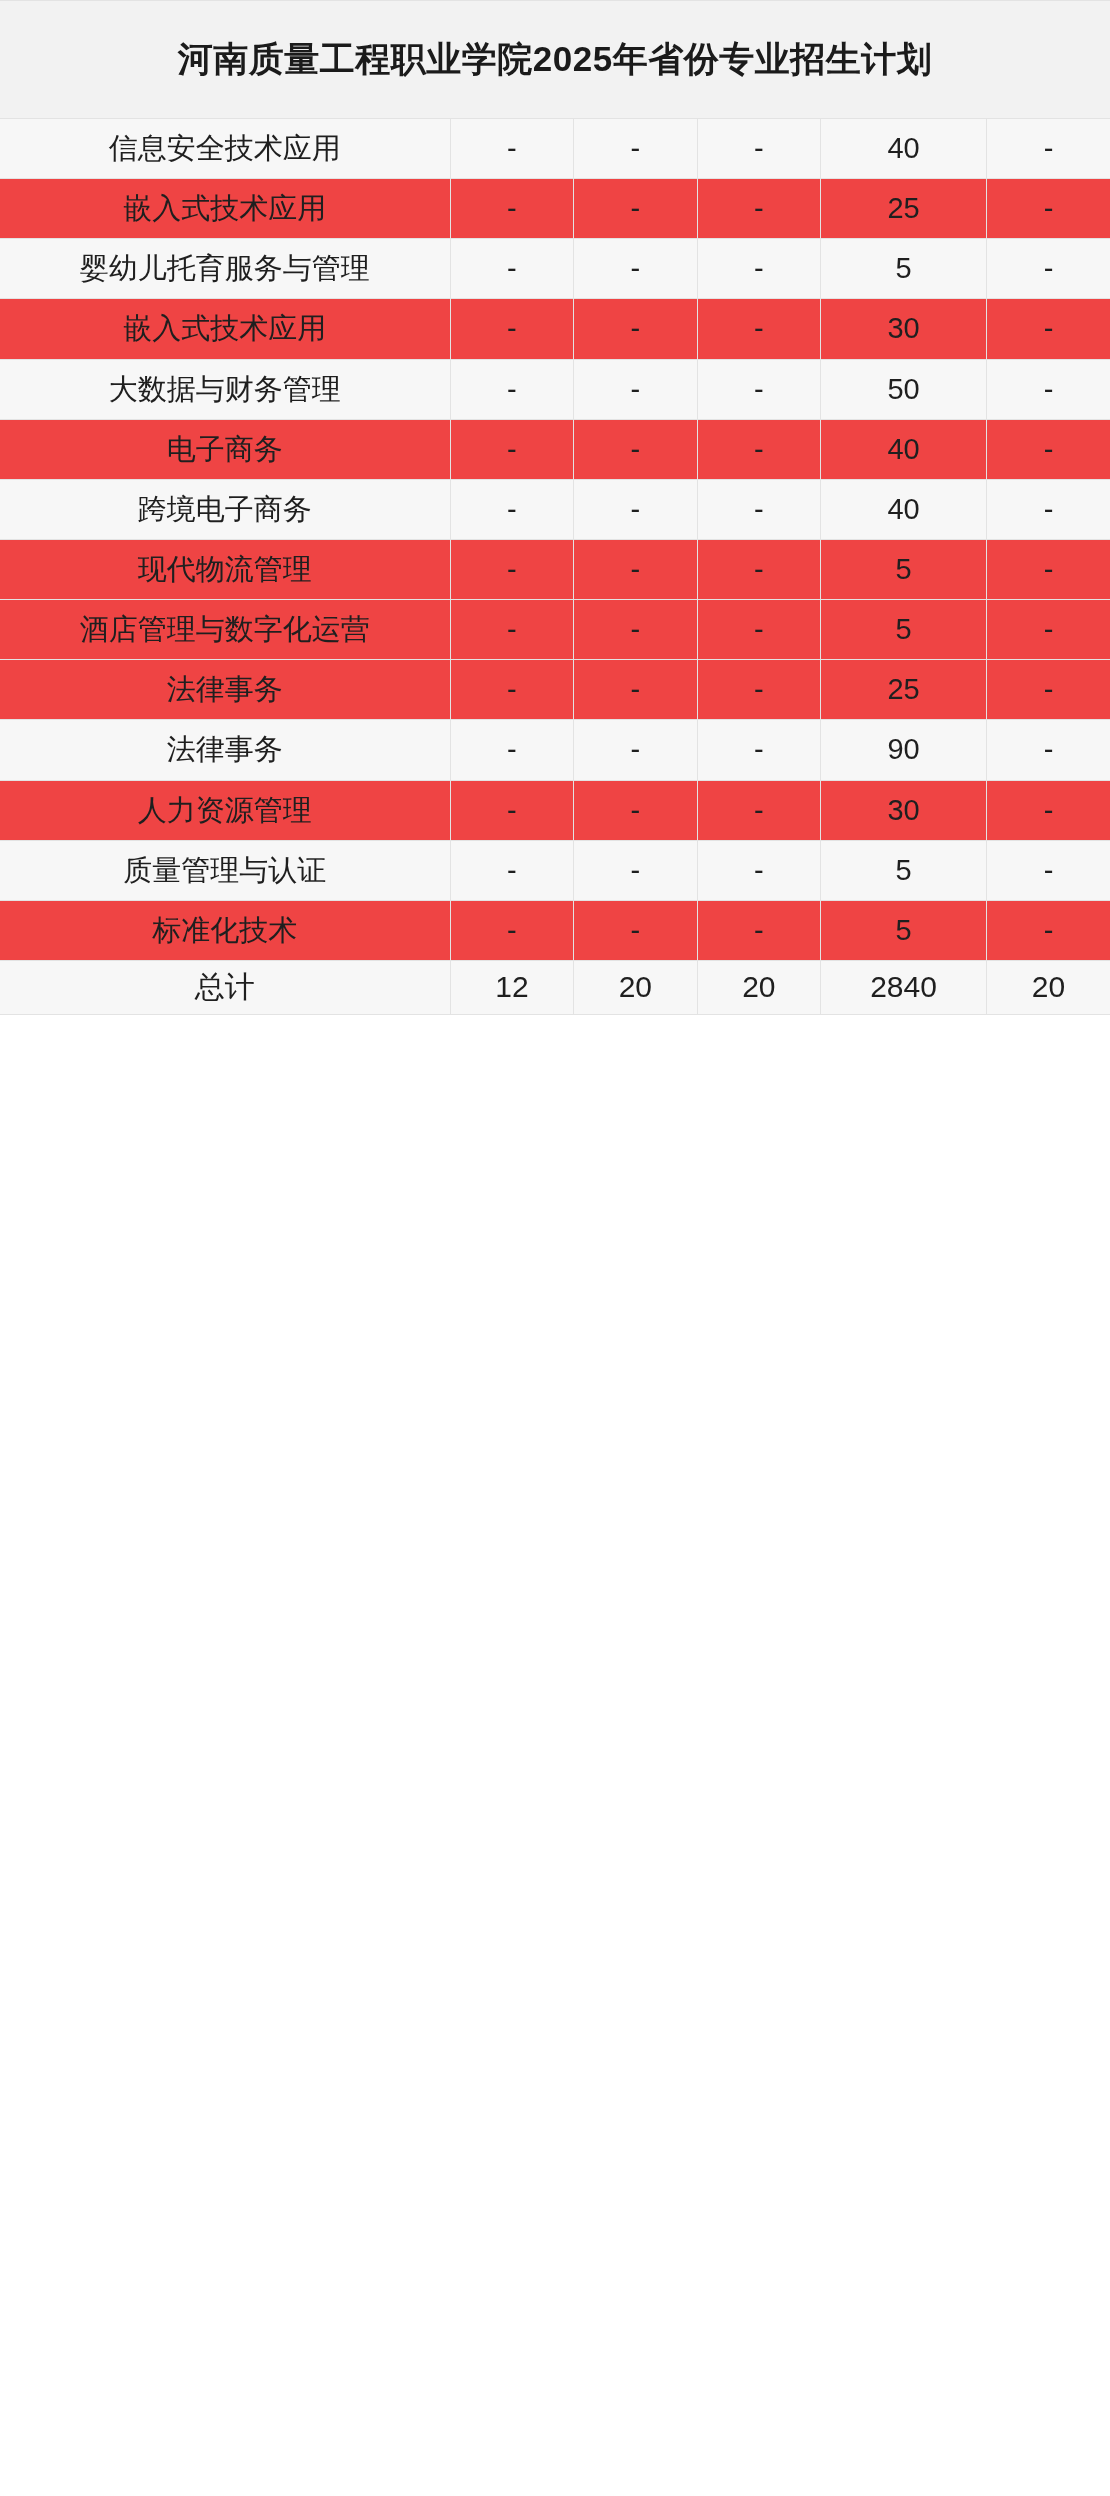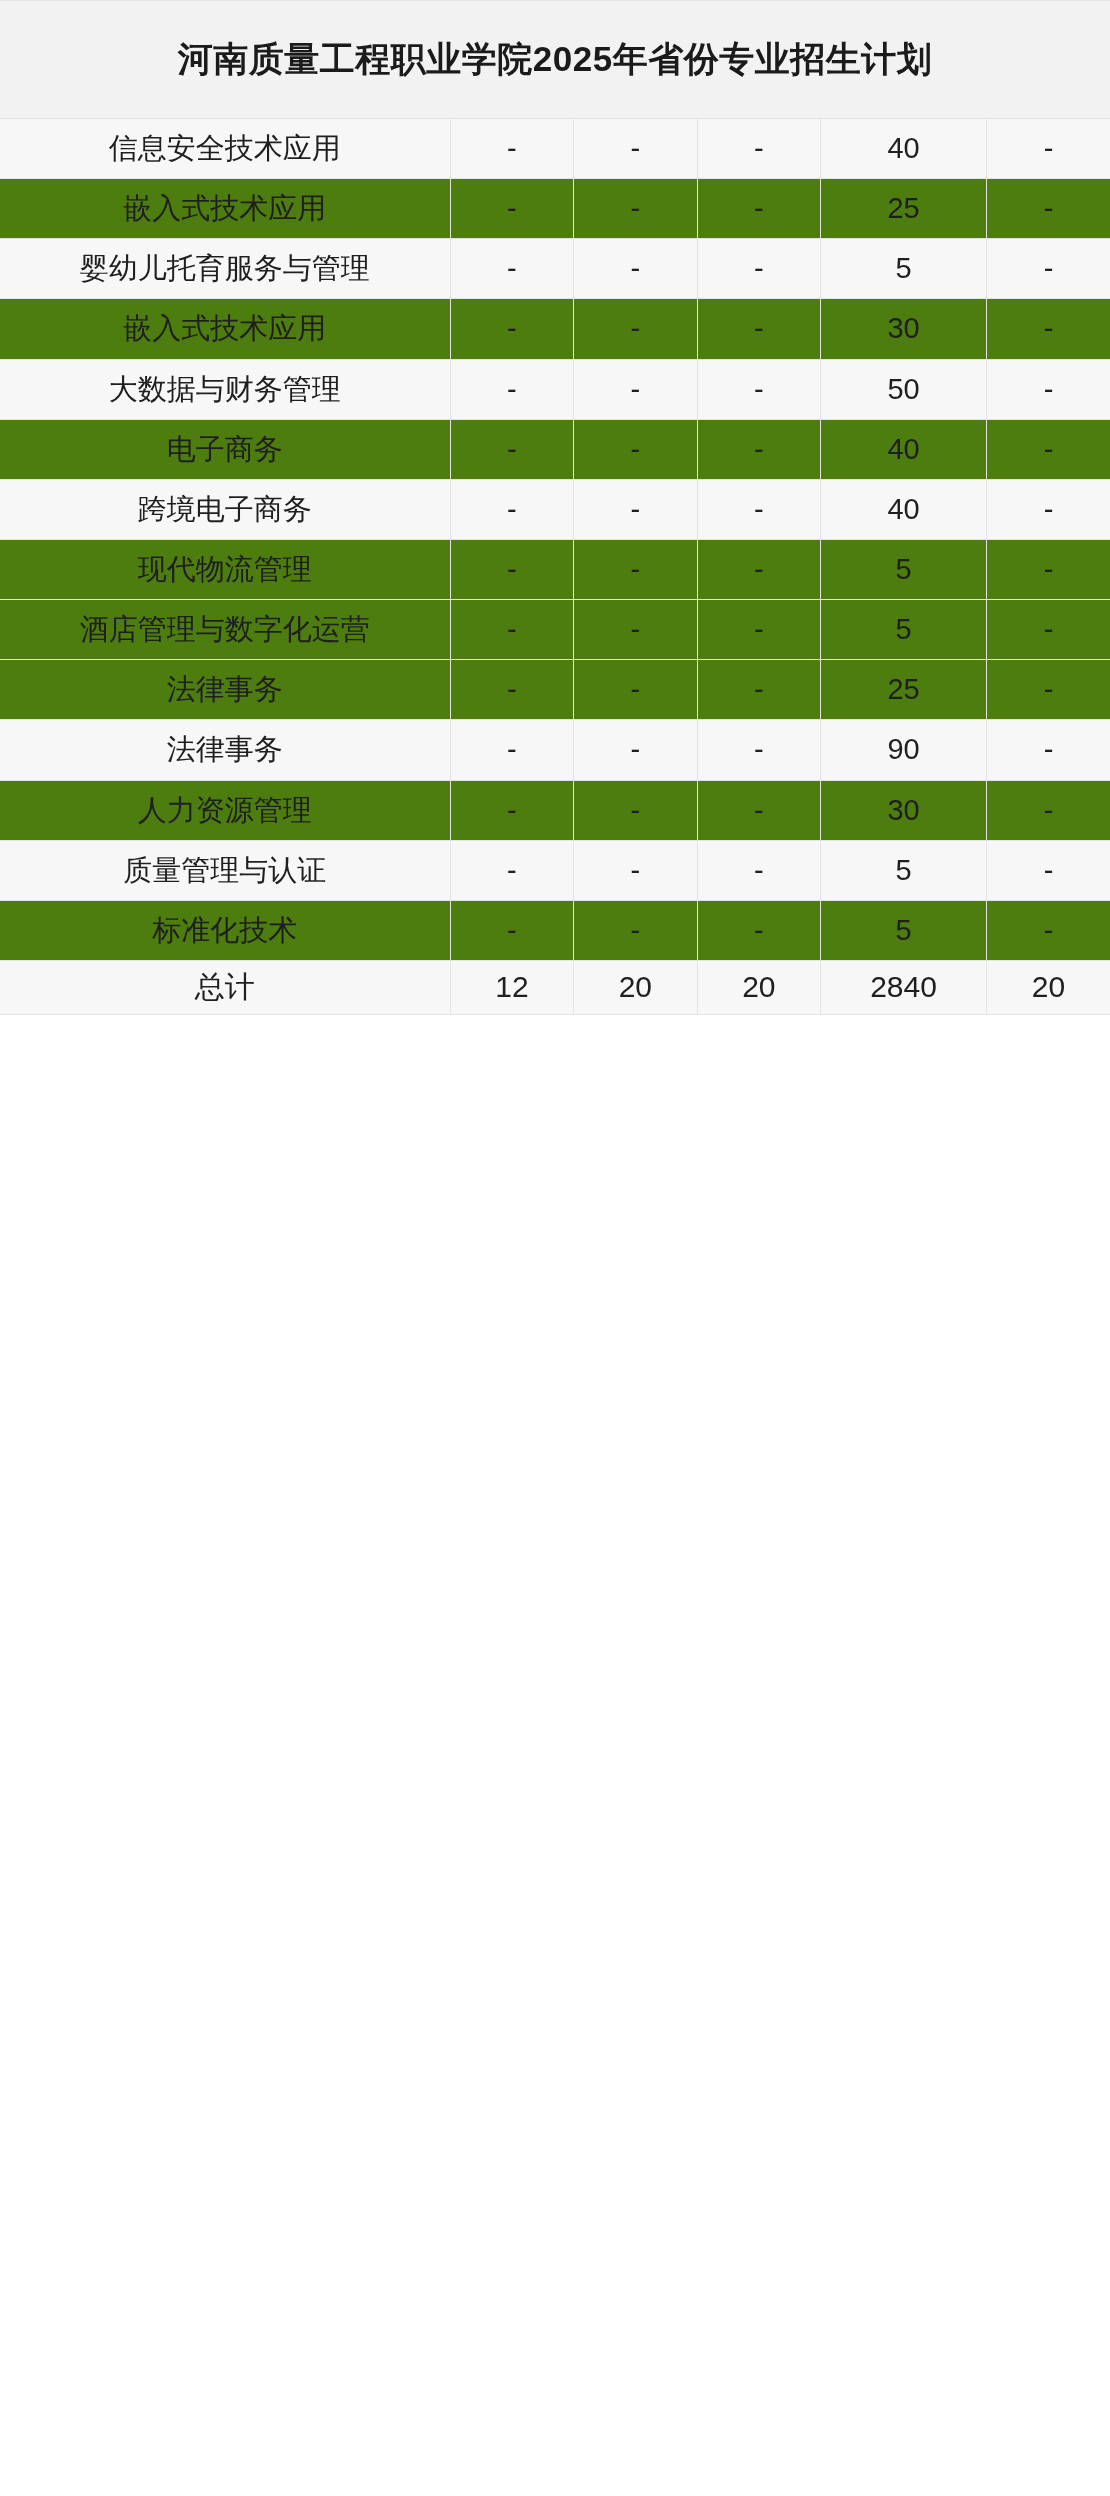--- a/index.html
+++ b/index.html
@@ -65,21 +65,21 @@
     color: #1f1f1f;
     padding: 6px 4px;
   }
   td.cell.last { border-right: none; }
   td.major {
     font-size: 29px;
     line-height: 1.35;
     padding: 10px 44px;
   }
   tr.zebra td { background: #f7f7f7; }
-  tr.plain td { background: #4d7c0f; }
+  tr.plain td { background: #ef4444; }
   tr.total td {
     background: #f7f7f7;
     font-size: 30px;
   }
 </style>
 </head>
 <body>
 
 <div class="page">
   <table class="plan">

